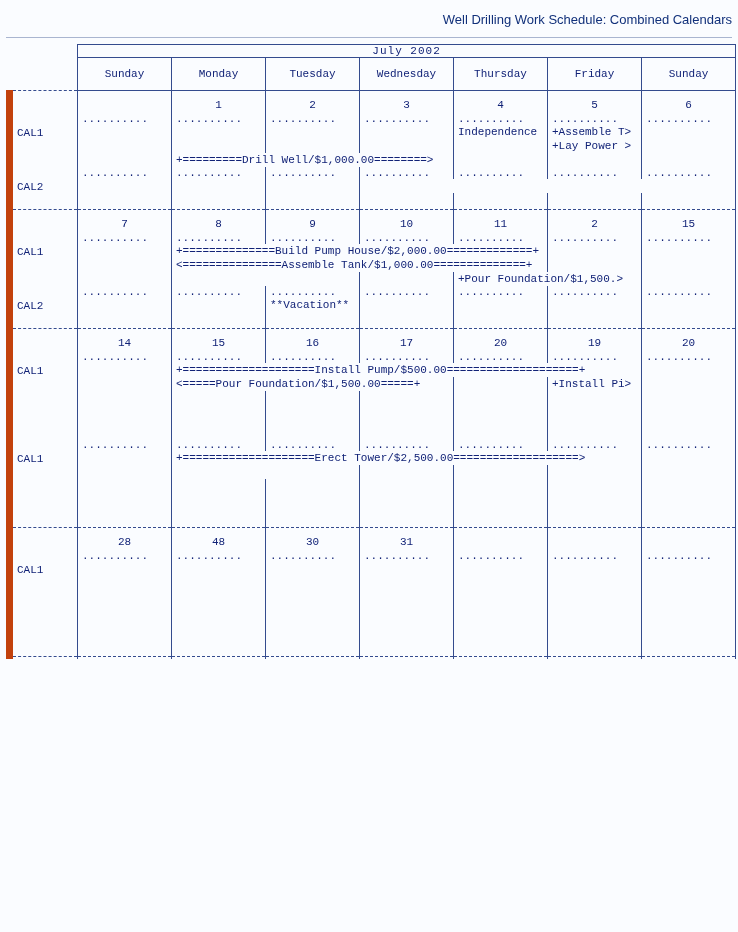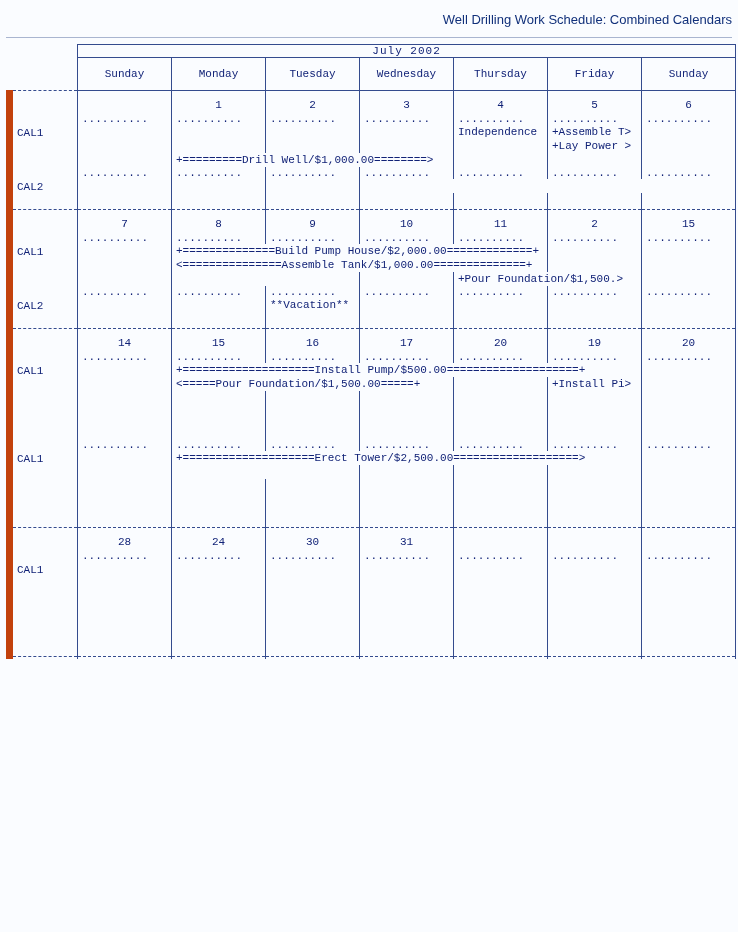--- a/index.html
+++ b/index.html
@@ -759,21 +759,21 @@
         <td class="cell">
           <div class="spacer"></div>
         </td>
       </tr>
       <tr class="weekdiv">
         <td class="labcell"></td>
         <td class="cell">
           <div class="daynum">28</div>
         </td>
         <td class="cell">
-          <div class="daynum">24</div>
+          <div class="daynum">48</div>
         </td>
         <td class="cell">
           <div class="daynum">30</div>
         </td>
         <td class="cell">
           <div class="daynum">31</div>
         </td>
         <td class="cell">
           <div class="daynum">&nbsp;</div>
         </td>

